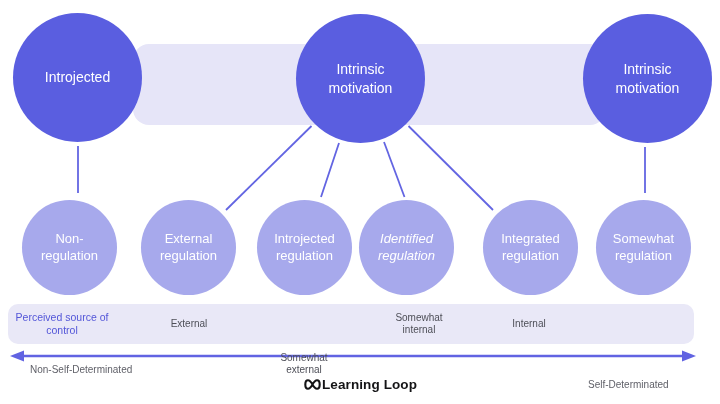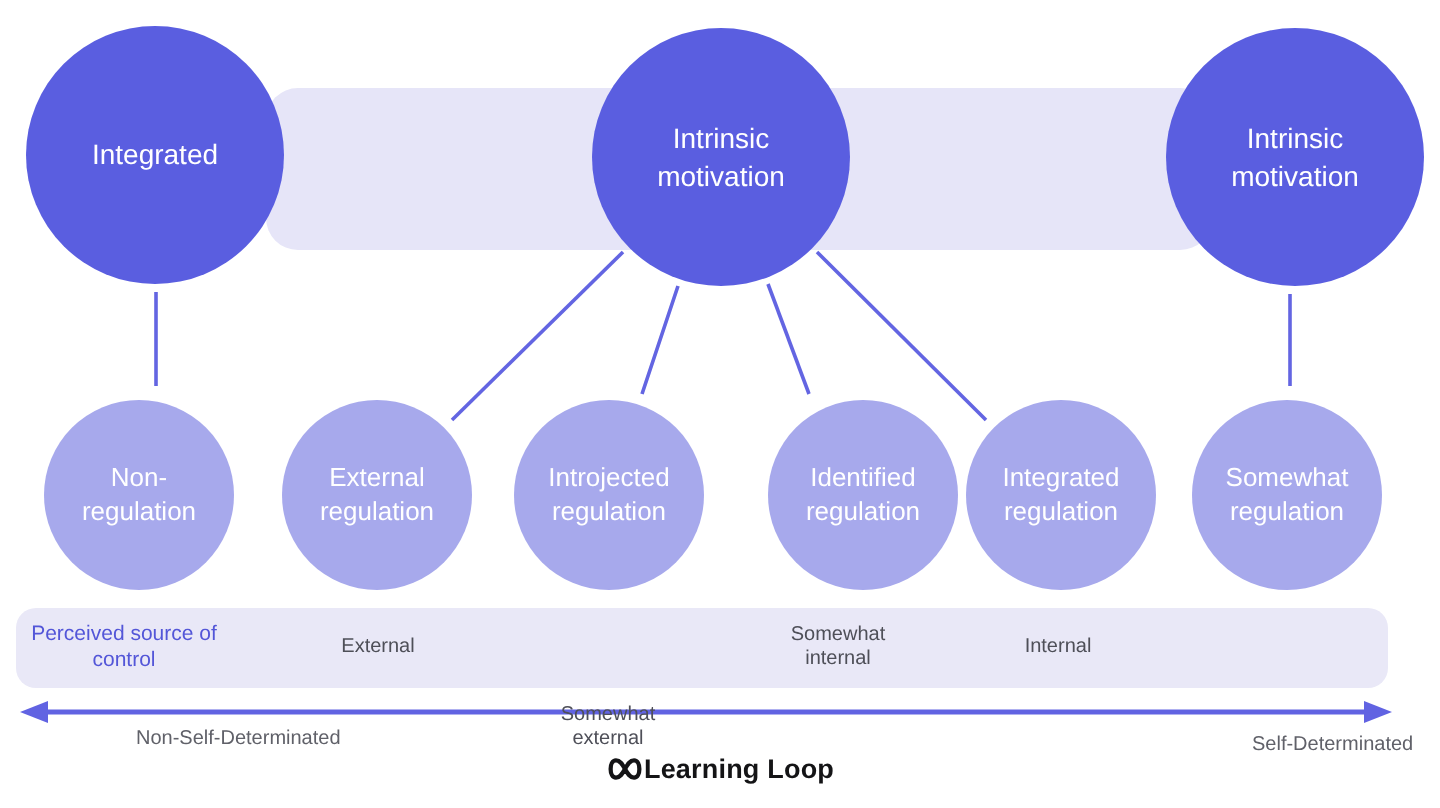--- a/index.html
+++ b/index.html
@@ -17,23 +17,23 @@
   .circle-big{width:129px;height:129px;background:#5a5ee0;font-size:14px;line-height:1.32;}
   .circle-big .lbl{width:92px;}
   .circle-small{width:95px;height:95px;background:#a7a9ec;font-size:13px;line-height:1.28;}
   .circle-small .lbl{width:76px;}
 
   .src-cell{position:absolute;top:304px;height:40px;display:flex;align-items:center;justify-content:center;
     text-align:center;z-index:4;}
   .src-title{color:#5356d8;font-size:10.5px;line-height:1.25;width:100px;}
   .src-label{color:#4e4f58;font-size:10px;line-height:1.25;width:80px;}
 
-  .axis-label{position:absolute;font-size:10px;color:#606169;z-index:4;margin-left:38px;}
+  .axis-label{position:absolute;font-size:10px;color:#606169;z-index:4;}
   .axis-left{left:30px;top:364px;}
-  .axis-right{left:588px;top:367px;}
+  .axis-right{left:588px;top:379px;}
 
   .footer{position:absolute;left:0;top:377px;width:720px;display:flex;align-items:center;
     justify-content:center;gap:0;z-index:4;}
   .brand-text{font-size:13.5px;font-weight:800;color:#141416;letter-spacing:.1px;}
 </style>
 </head>
 <body>
 
 <div class="stage">
 
@@ -50,39 +50,39 @@
       <line x1="645" y1="147" x2="645" y2="193"></line>
     </g>
     <g>
       <line x1="21" y1="356" x2="685" y2="356" stroke="#6163e2" stroke-width="2.6"></line>
       <polygon points="10,356 24,350.5 24,361.5" fill="#6163e2"></polygon>
       <polygon points="696,356 682,350.5 682,361.5" fill="#6163e2"></polygon>
     </g>
   </svg>
 
   <div class="circle circle-big" style="left:13px;top:13px;">
-    <div class="lbl">Integrated</div>
+    <div class="lbl">Introjected</div>
   </div>
   <div class="circle circle-big" style="left:296px;top:14px;">
     <div class="lbl">Intrinsic motivation</div>
   </div>
   <div class="circle circle-big" style="left:583px;top:14px;">
     <div class="lbl">Intrinsic motivation</div>
   </div>
 
   <div class="circle circle-small" style="left:22px;top:200px;">
     <div class="lbl" style="width:62px">Non-regulation</div>
   </div>
   <div class="circle circle-small" style="left:141px;top:200px;">
     <div class="lbl">External regulation</div>
   </div>
   <div class="circle circle-small" style="left:257px;top:200px;">
     <div class="lbl">Introjected regulation</div>
   </div>
-  <div class="circle circle-small" style="left:384px;top:200px;">
+  <div class="circle circle-small" style="left:359px;top:200px;font-style:italic;">
     <div class="lbl">Identified regulation</div>
   </div>
   <div class="circle circle-small" style="left:483px;top:200px;">
     <div class="lbl">Integrated regulation</div>
   </div>
   <div class="circle circle-small" style="left:596px;top:200px;">
     <div class="lbl">Somewhat regulation</div>
   </div>
 
   <div class="src-cell src-title" style="left:12px;width:100px;">Perceived source of control</div>

